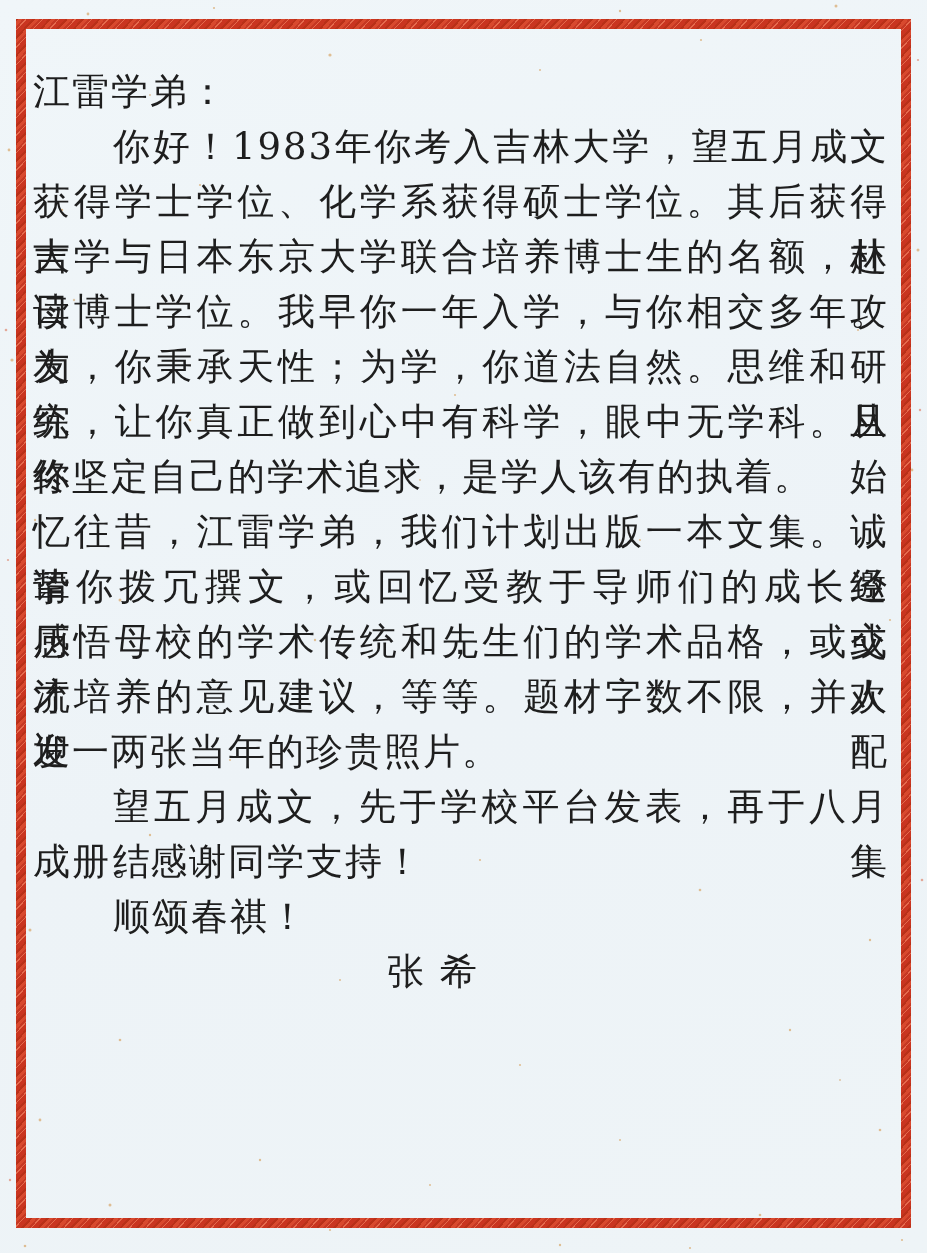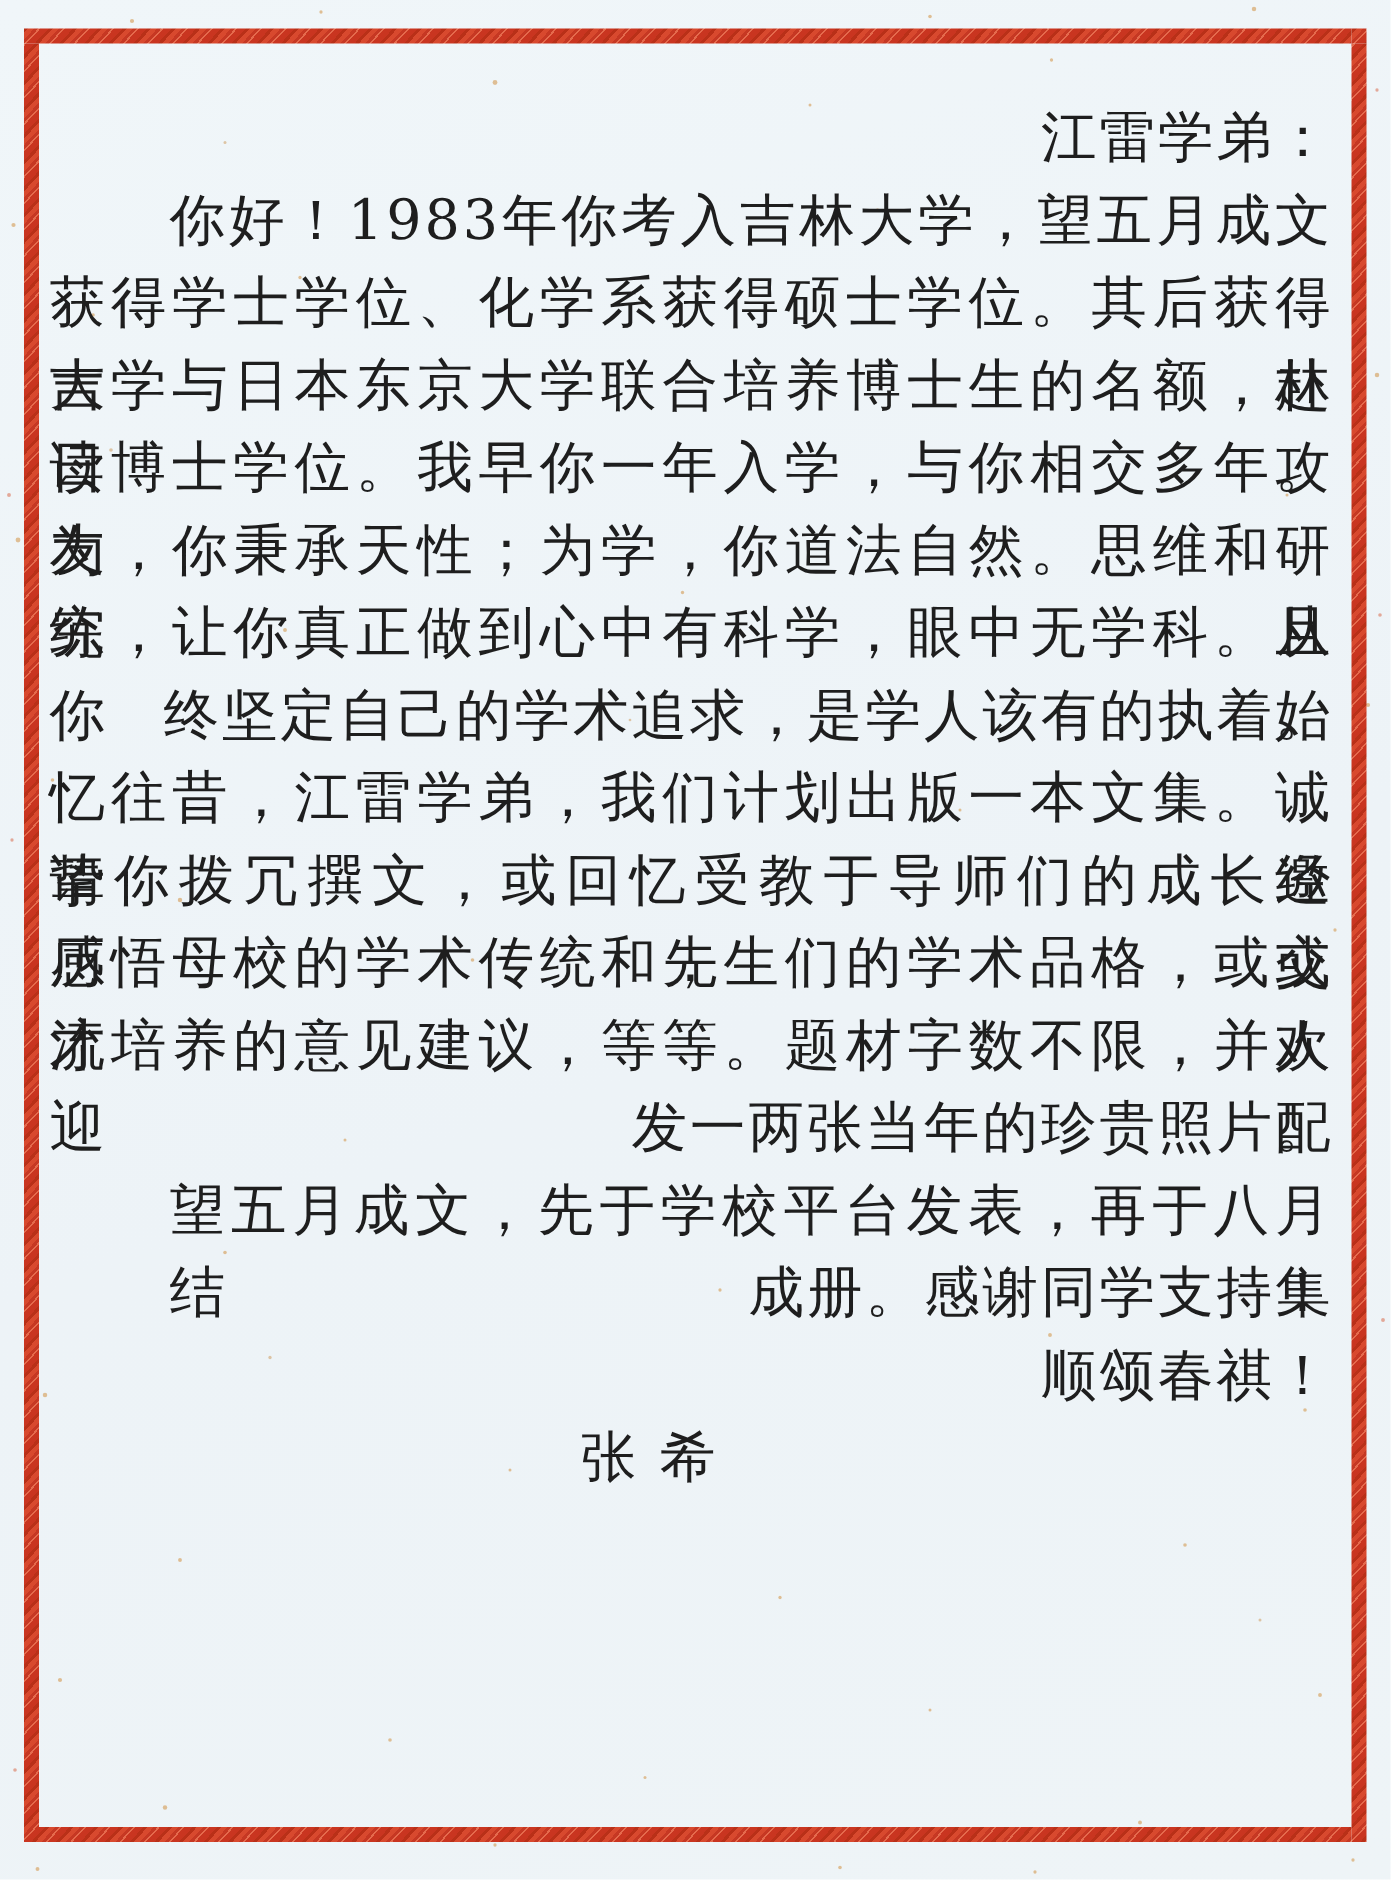--- a/index.html
+++ b/index.html
@@ -49,21 +49,20 @@
     left: 33px;
     top: 64px;
     width: 856px;
   }
   .line {
     height: 55px;
     line-height: 55px;
     font-size: 37px;
     letter-spacing: 2px;
     color: #1e1e1e;
-    text-align: right;
   }
   .justify {
     text-align: justify;
     text-align-last: justify;
   }
   .indent {
     padding-left: 80px;
   }
   .sig {
     text-align: center;

